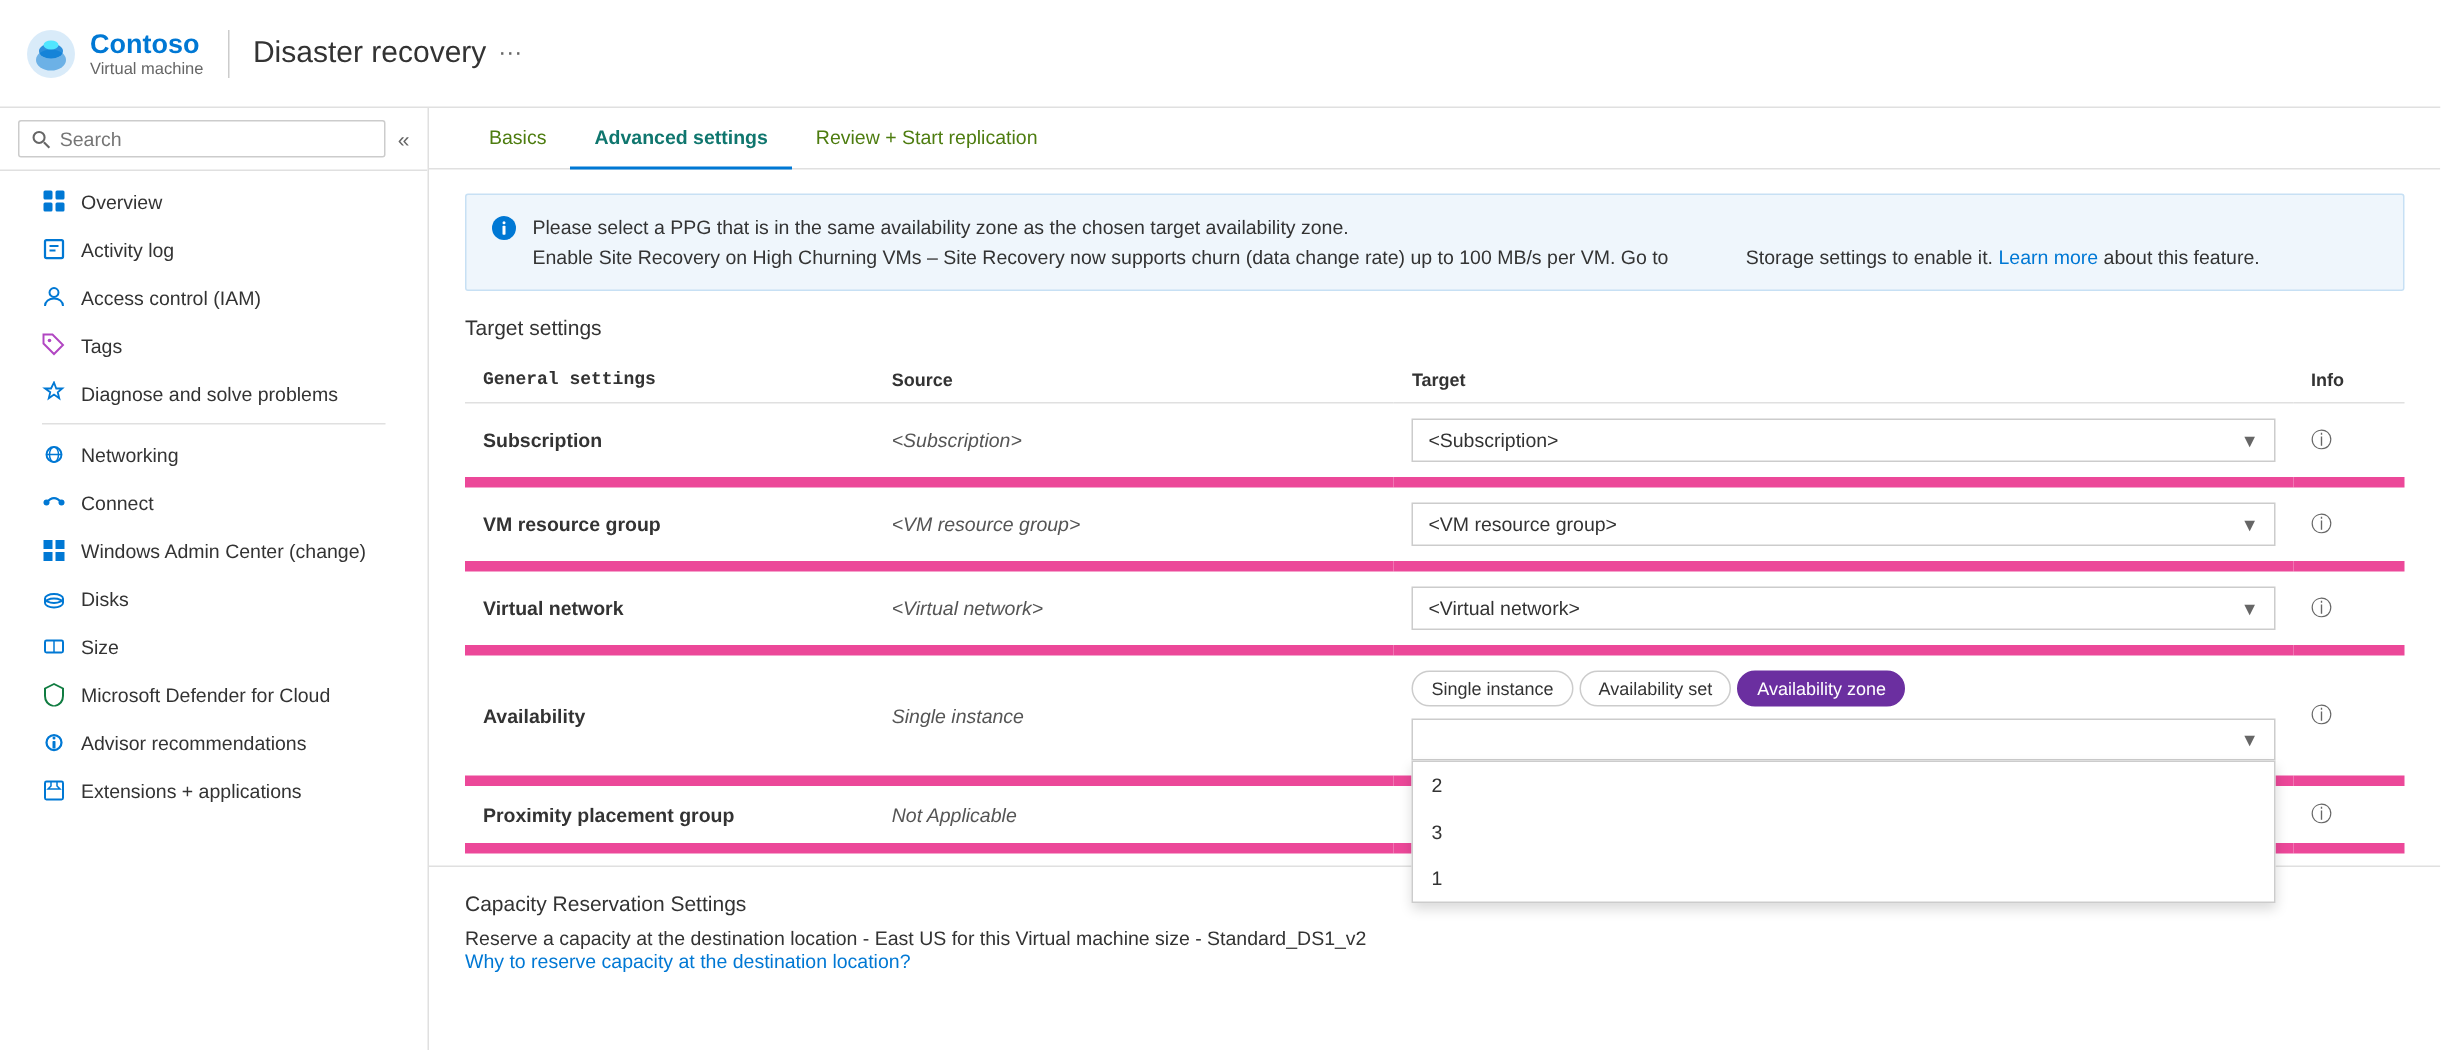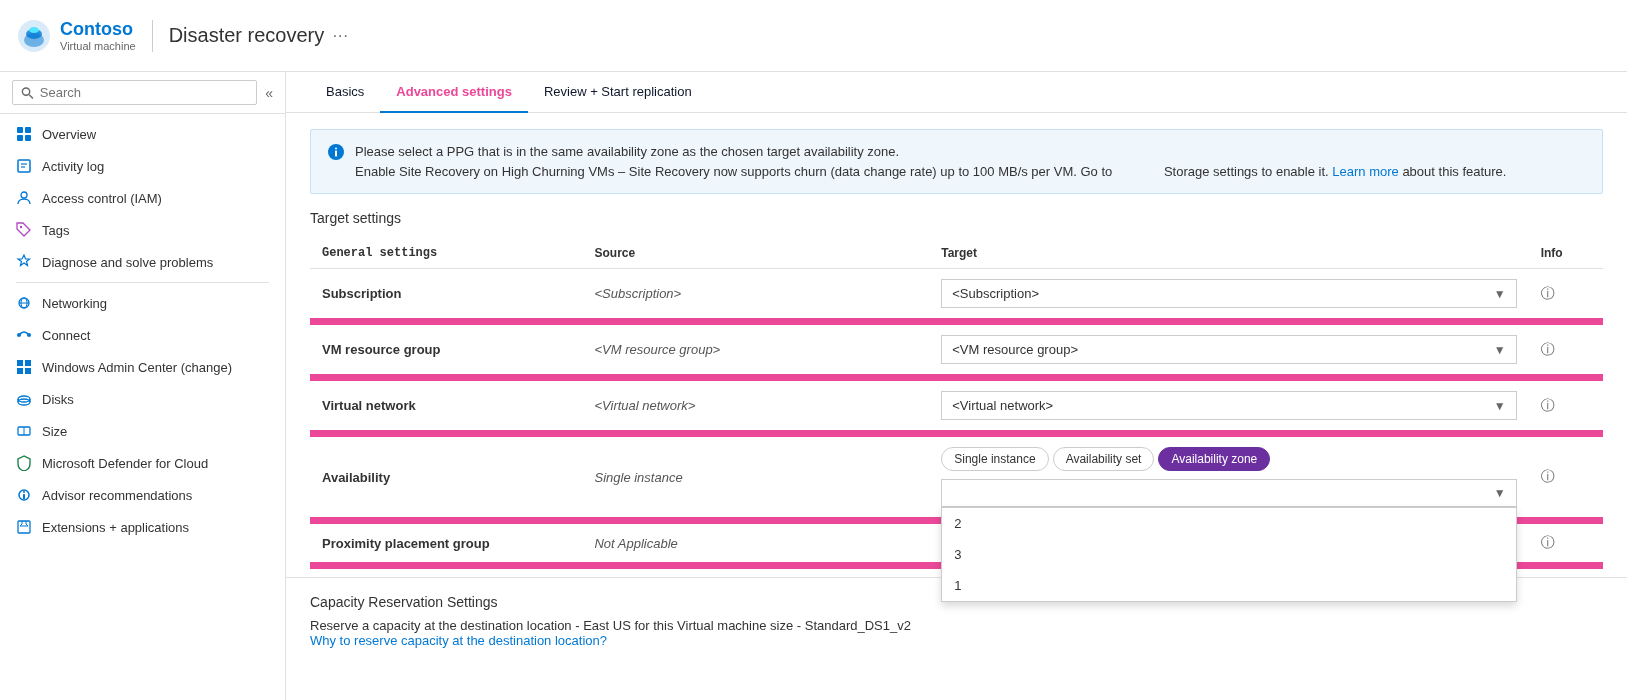--- a/index.html
+++ b/index.html
@@ -18,36 +18,36 @@
     .header-title { font-size: 20px; font-weight: 300; color: #333; }
     .header-more { margin-left: 8px; color: #666; cursor: pointer; font-size: 16px; }
 
     
     .main-layout { display: flex; flex: 1; overflow: hidden; }
     
     
     .sidebar { width: 286px; border-right: 1px solid #e0e0e0; display: flex; flex-direction: column; flex-shrink: 0; overflow: hidden; }
     .search-box { display: flex; align-items: center; border: 1px solid #ccc; border-radius: 2px; padding: 4px 8px; gap: 6px; background: #fff; }
     .search-box input { border: none; outline: none; font-size: 13px; width: 100%; color: #333; }
-    .sidebar-nav { flex: 1; overflow-y: auto; padding: 4px 0; }
+    .sidebar-nav { flex: 1; overflow-y: auto; padding: 4px 12px; }
     .collapse-btn { background: none; border: none; cursor: pointer; color: #666; font-size: 14px; }
     
     .nav-item { display: flex; align-items: center; gap: 10px; padding: 8px 16px; cursor: pointer; color: #333; font-size: 13px; }
     .nav-icon { width: 16px; height: 16px; display: flex; align-items: center; justify-content: center; flex-shrink: 0; }
     
     .nav-section-label { padding: 12px 16px 4px; font-size: 12px; font-weight: 600; color: #333; text-transform: none; }
     .nav-divider { height: 1px; background: #e0e0e0; margin: 4px 16px; }
 
     
     .content { flex: 1; overflow-y: auto; padding: 0; }
     
     
     .tabs-bar { display: flex; align-items: center; padding: 0 24px; border-bottom: 1px solid #e0e0e0; }
-    .tab { padding: 12px 16px; cursor: pointer; font-size: 13px; color: #0f172a; border-bottom: 2px solid transparent; margin-bottom: -1px; }
-    .tab.active { color: #ec4899; border-bottom-color: #0078d4; font-weight: 600; }
+    .tab { padding: 12px 16px; cursor: pointer; font-size: 13px; color: #4d7c0f; border-bottom: 2px solid transparent; margin-bottom: -1px; }
+    .tab.active { color: #0f766e; border-bottom-color: #0078d4; font-weight: 600; }
     
     
     .info-banner { background: #eff6fc; border: 1px solid #c7e0f4; margin: 16px 24px; padding: 12px 16px; display: flex; gap: 10px; border-radius: 2px; }
     .info-banner-icon { flex-shrink: 0; color: #0078d4; font-size: 16px; margin-top: 1px; }
     .info-banner-text { font-size: 13px; color: #333; line-height: 1.5; }
     .info-banner-text strong { font-weight: 400; margin-left: 48px; }
     .info-banner-text a { color: #0078d4; text-decoration: none; }
     
     
     .section { padding: 0 24px; }

